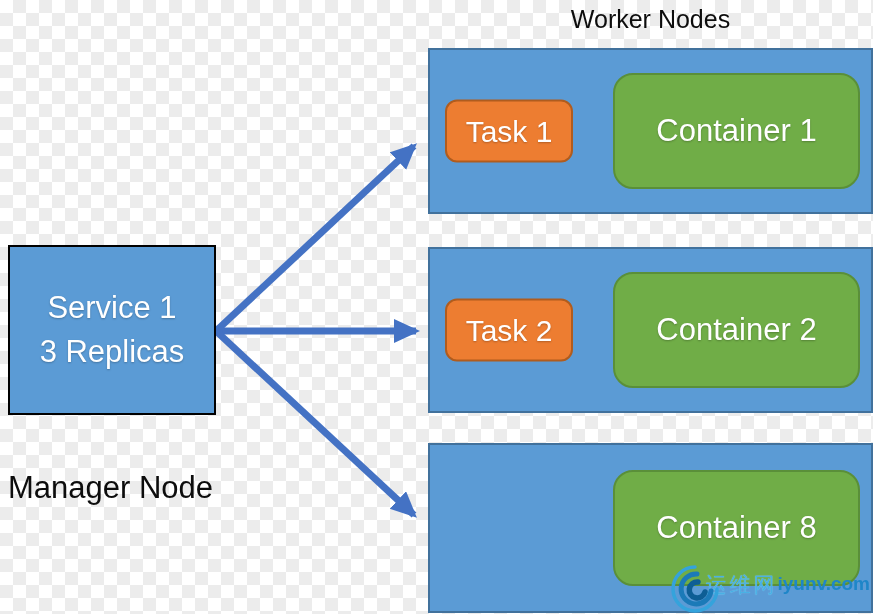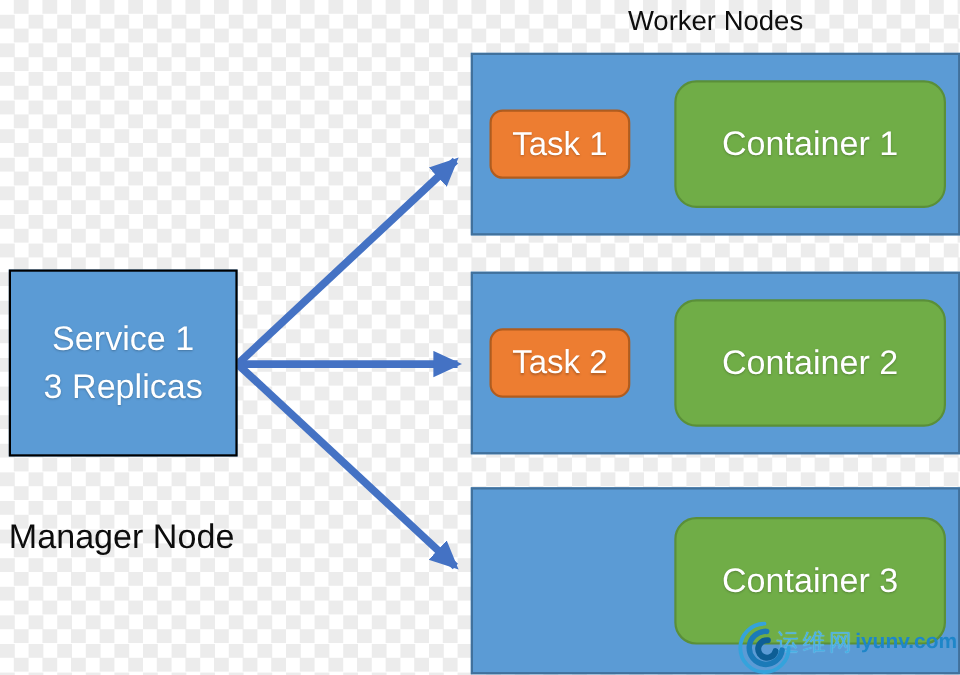--- a/index.html
+++ b/index.html
@@ -121,21 +121,21 @@
   <div class="task">Task 1</div>
   <div class="containerbox">Container 1</div>
 </div>
 
 <div class="worker n2">
   <div class="task">Task 2</div>
   <div class="containerbox">Container 2</div>
 </div>
 
 <div class="worker n3">
-  <div class="containerbox">Container 3</div>
+  <div class="containerbox">Container 8</div>
 </div>
 
 <div class="watermark">
   <svg class="wm-logo" width="52" height="52" viewBox="0 0 52 52">
     <path d="M26 4 A22 22 0 1 0 48 26" stroke="#34a3dc" stroke-width="3.5" fill="none" stroke-linecap="round"></path>
     <path d="M28 11 A15 15 0 1 0 42 28" stroke="#1b7ab8" stroke-width="5" fill="none" stroke-linecap="round"></path>
     <path d="M29 19 A8 8 0 1 0 36 29" stroke="#0d5e95" stroke-width="5.5" fill="none" stroke-linecap="round"></path>
   </svg>
   <div class="wm-text">
     <div class="wm-name">运维网</div>

